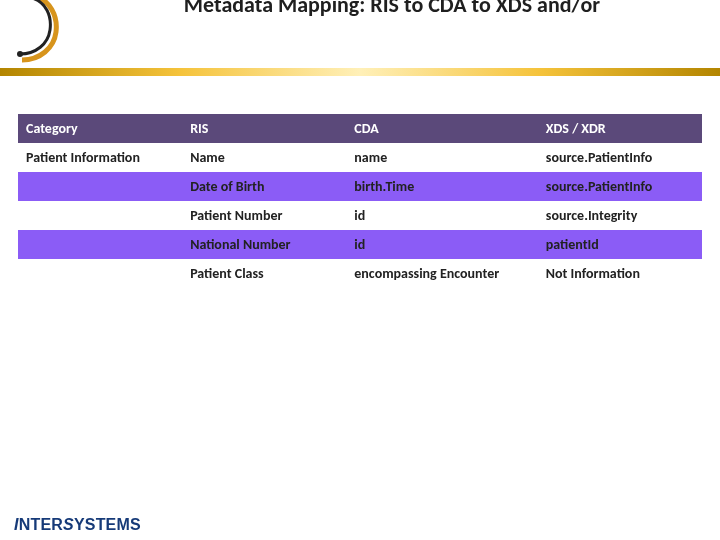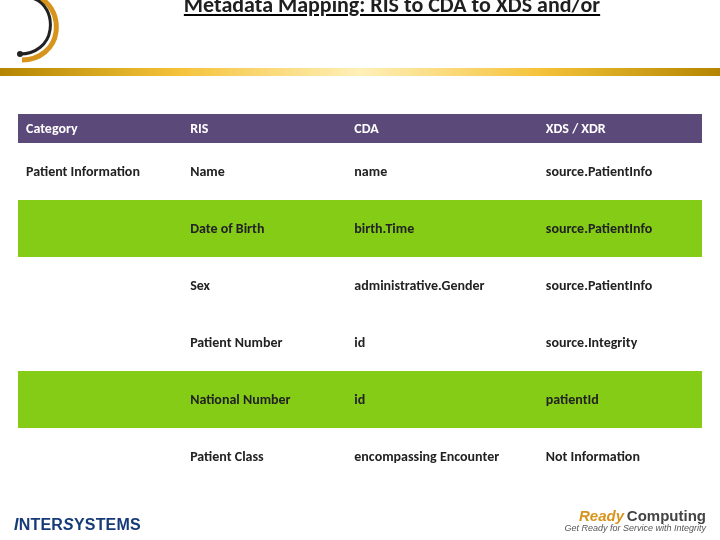--- a/index.html
+++ b/index.html
@@ -7,21 +7,20 @@
     width:720px; height:540px;
     font-family:Calibri, Arial, sans-serif;
     background:#fff;
     position:relative;
     overflow:hidden;
   }
   .header {
     position:relative;
     height:78px;
     display:flex;
-    text-decoration:underline;
   }
   .logo-tl {
     width:60px; height:72px;
     position:relative;
     margin-left:4px; margin-top:-6px;
     flex:none;
   }
   .title-block {
     flex:1;
     text-align:center;
@@ -47,26 +46,26 @@
     font-size:14px;
   }
   .table th {
     background:#5b497a;
     color:#fff;
     text-align:left;
     padding:6px 8px;
     font-weight:600;
   }
   .table td {
-    padding:20px 8px;
+    padding:6px 8px;
     vertical-align:top;
     color:#222;
     font-weight:600;
   }
-  .table tr.band td { background:#84cc16; }
+  .table tr.band td { background:#8b5cf6; }
   .table tr.nobg td { background:#fff; }
   .col-cat { width:24%;margin-top:16px; }
   .col-ris { width:24%; }
   .col-cda { width:28%; }
   .col-xds { width:24%; }
 
   .footer {
     position:absolute;
     left:0; right:0; bottom:0;
     height:44px;
@@ -130,26 +129,20 @@
         <td>source.PatientInfo</td>
       </tr>
       <tr class="band">
         <td></td>
         <td>Date of Birth</td>
         <td>birth.Time</td>
         <td>source.PatientInfo</td>
       </tr>
       <tr class="nobg">
         <td></td>
-        <td>Sex</td>
-        <td>administrative.Gender</td>
-        <td>source.PatientInfo</td>
-      </tr>
-      <tr class="nobg">
-        <td></td>
         <td>Patient Number</td>
         <td>id</td>
         <td>source.Integrity</td>
       </tr>
       <tr class="band">
         <td></td>
         <td>National Number</td>
         <td>id</td>
         <td>patientId</td>
       </tr>
@@ -159,20 +152,13 @@
         <td>encompassing Encounter</td>
         <td>Not Information</td>
       </tr>
     </tbody>
 </table>
 
 <div class="footer">
   <div class="brand-is">
     <span class="ital">I</span>NTER<span class="ital">S</span>YSTEMS
   </div>
-  <div class="brand-rc">
-    <div class="rc1">
-      <span class="ready">Ready</span>
-      <span class="comp">Computing</span>
-    </div>
-    <div class="rc2">Get Ready for Service with Integrity</div>
-  </div>
 </div>
 
 </body></html>

